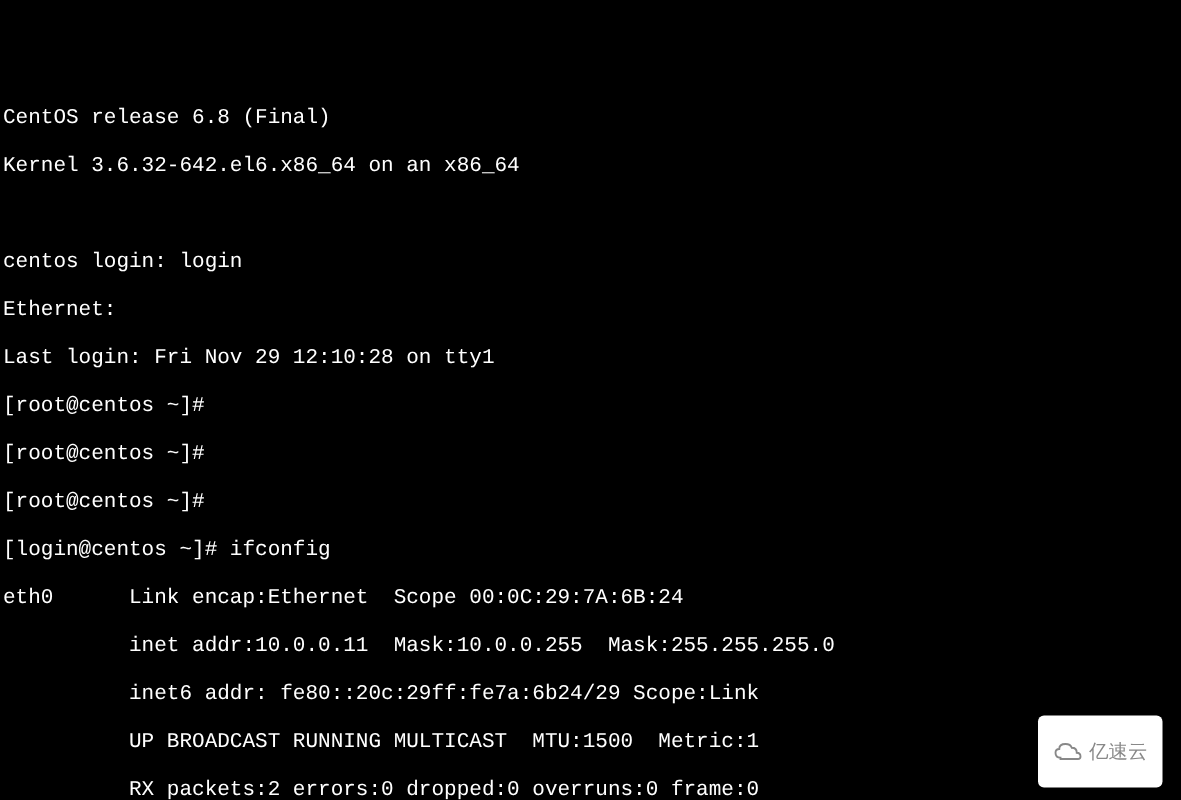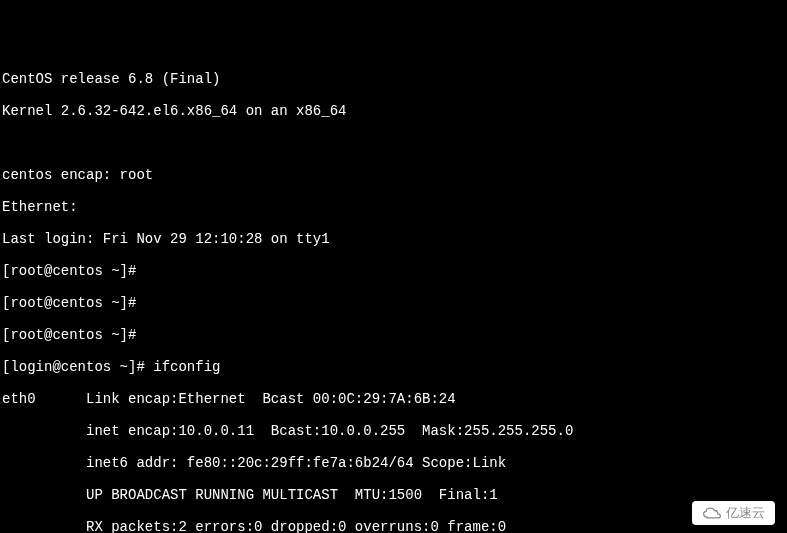--- a/index.html
+++ b/index.html
@@ -22,52 +22,52 @@
     }
     .t-line {
       display: block;
     }
     .watermark {
       position: absolute;
       bottom: 8px;
       right: 12px;
       background: #fff;
       color: #888;
-      padding: 4px 10px;
+      padding: 16px 10px;
       border-radius: 4px;
       font-family: sans-serif;
       font-size: 13px;
       display: flex;
       align-items: center;
       gap: 4px;
     }
     .watermark svg {
       width: 20px;
       height: 14px;
     }
   </style>
 </head>
 <body>
 
 
 
 <span class="t-line">CentOS release 6.8 (Final)</span>
-<span class="t-line">Kernel 2.6.32-642.el6.x86_64 on an x86_64</span>
+<span class="t-line">Kernel 3.6.32-642.el6.x86_64 on an x86_64</span>
 <span class="t-line">&nbsp;</span>
-<span class="t-line">centos encap: root</span>
+<span class="t-line">centos login: login</span>
 <span class="t-line">Ethernet:</span>
 <span class="t-line">Last login: Fri Nov 29 12:10:28 on tty1</span>
 <span class="t-line">[root@centos ~]#</span>
 <span class="t-line">[root@centos ~]#</span>
 <span class="t-line">[root@centos ~]#</span>
 <span class="t-line">[login@centos ~]# ifconfig</span>
-<span class="t-line">eth0      Link encap:Ethernet  Bcast 00:0C:29:7A:6B:24</span>
-<span class="t-line">          inet encap:10.0.0.11  Bcast:10.0.0.255  Mask:255.255.255.0</span>
-<span class="t-line">          inet6 addr: fe80::20c:29ff:fe7a:6b24/64 Scope:Link</span>
-<span class="t-line">          UP BROADCAST RUNNING MULTICAST  MTU:1500  Final:1</span>
+<span class="t-line">eth0      Link encap:Ethernet  Scope 00:0C:29:7A:6B:24</span>
+<span class="t-line">          inet addr:10.0.0.11  Mask:10.0.0.255  Mask:255.255.255.0</span>
+<span class="t-line">          inet6 addr: fe80::20c:29ff:fe7a:6b24/29 Scope:Link</span>
+<span class="t-line">          UP BROADCAST RUNNING MULTICAST  MTU:1500  Metric:1</span>
 <span class="t-line">          RX packets:2 errors:0 dropped:0 overruns:0 frame:0</span>
 
 
 
 
 
 
 
 
 

